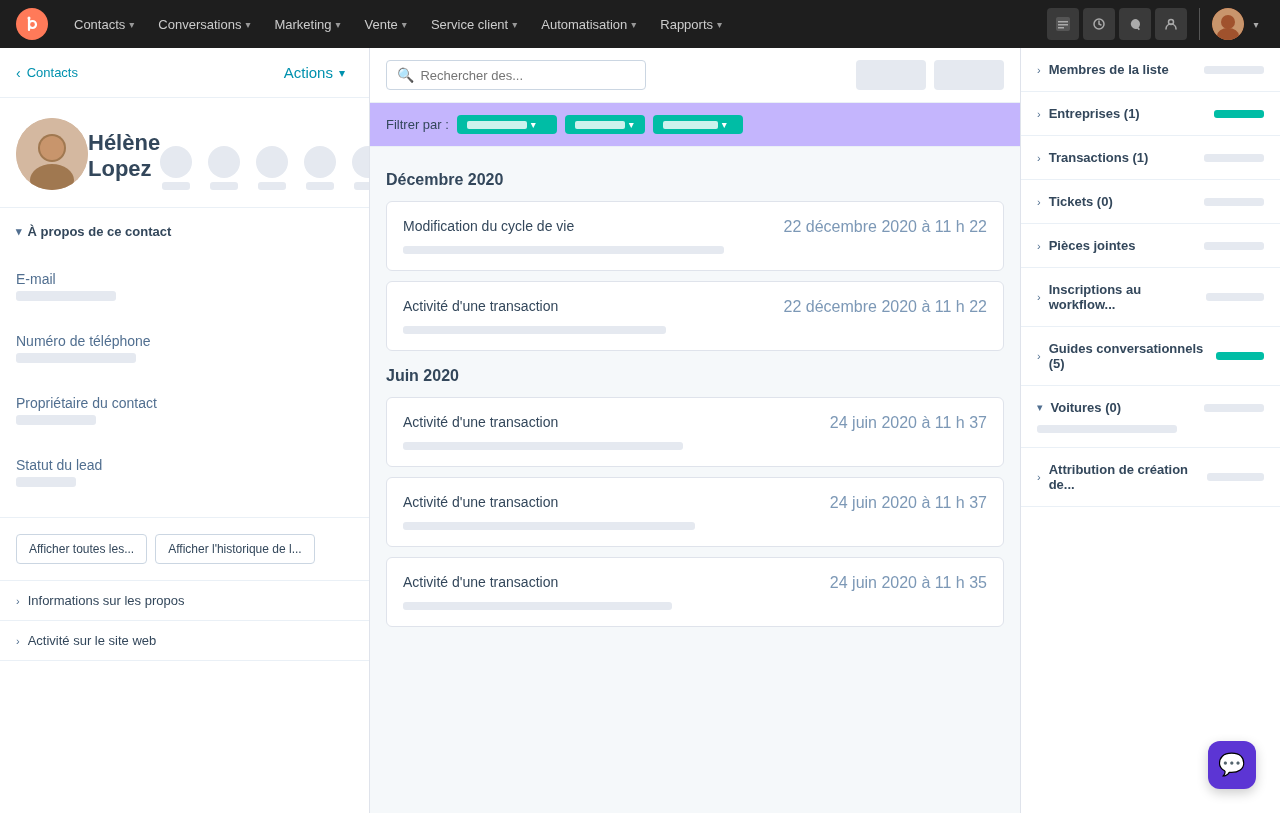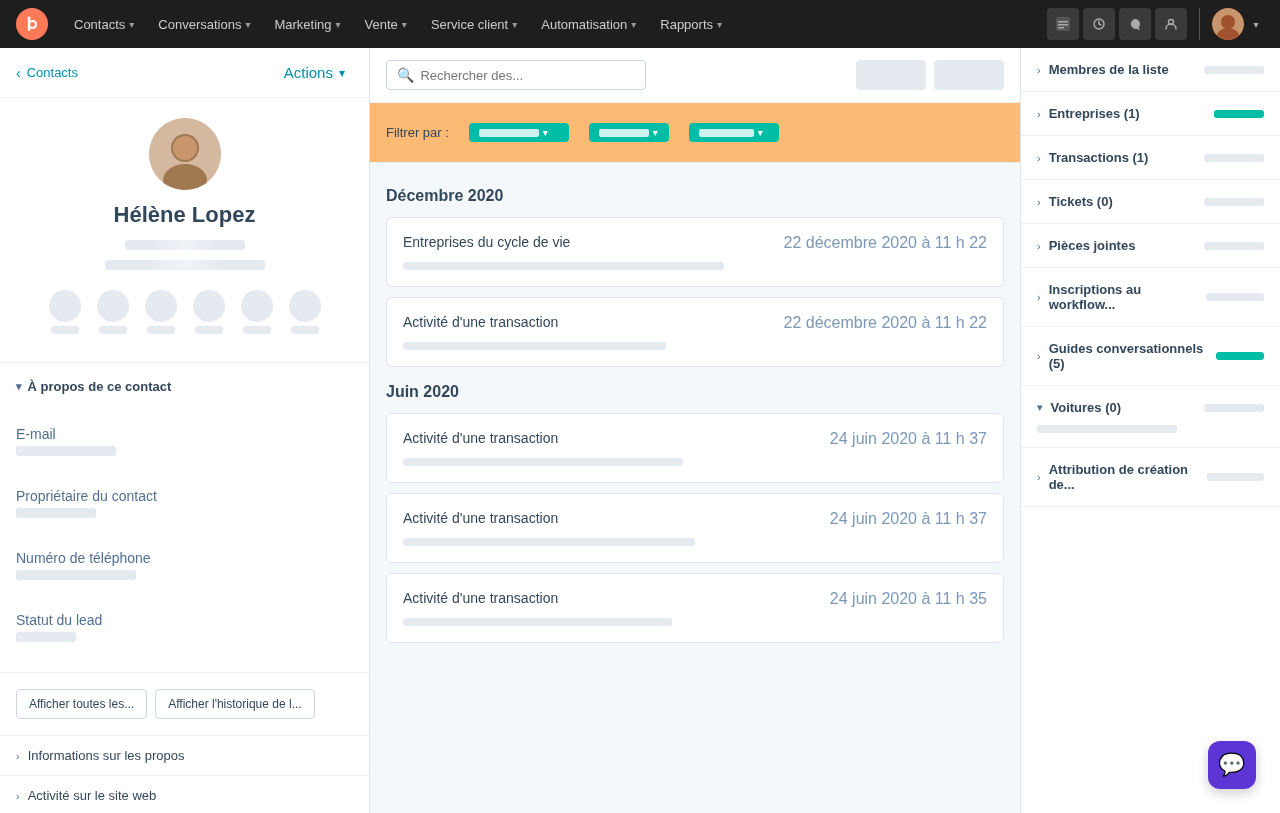--- a/index.html
+++ b/index.html
@@ -100,23 +100,23 @@
       color: #0091ae;
       font-size: 15px;
       font-weight: 500;
       cursor: pointer;
       padding: 4px 8px;
       border-radius: 4px;
     }
 
     
     .contact-profile {
-      padding: 20px 16px 28px;
-      display: flex;
-      flex-direction: column;
+      padding: 20px 16px 5px;
+      display: flex;
+      flex-direction: row;
       align-items: center;
       border-bottom: 1px solid #eaf0f6;
     }
     .avatar-img {
       width: 72px; height: 72px;
       border-radius: 50%;
       overflow: hidden;
       margin-bottom: 12px;
       background: #d4b8a0;
       flex-shrink: 0;
@@ -273,25 +273,25 @@
       white-space: nowrap;
     }
     .tab-item.active {
       color: #ff7a59;
       border-bottom-color: #ff7a59;
       font-weight: 500;
     }
 
     
     .filter-row {
-      padding: 20px 16px;
-      display: flex;
-      align-items: center;
-      gap: 20px;
-      background: #fdba74;
+      padding: 12px 16px;
+      display: flex;
+      align-items: center;
+      gap: 8px;
+      background: #c4b5fd;
       border-bottom: 1px solid #eaf0f6;
     }
     .filter-label { font-size: 13px; color: #33475b; }
     .filter-chip {
       display: flex;
       align-items: center;
       gap: 4px;
       background: #00bda5;
       border-radius: 4px;
       padding: 4px 10px;
@@ -545,26 +545,26 @@
       <div class="section-toggle">
         <span style="color:#516f90; font-size:11px;">▾</span>
         <span>À propos de ce contact</span>
       </div>
 
       <div class="detail-field">
         <div class="detail-label">E-mail</div>
         <div class="detail-value-skel w100" style="width:100px;"></div>
       </div>
       <div class="detail-field">
+        <div class="detail-label">Numéro de téléphone</div>
+        <div class="detail-value-skel w120" style="width:120px;"></div>
+      </div>
+      <div class="detail-field">
         <div class="detail-label">Propriétaire du contact</div>
         <div class="detail-value-skel w80" style="width:80px;"></div>
-      </div>
-      <div class="detail-field">
-        <div class="detail-label">Numéro de téléphone</div>
-        <div class="detail-value-skel w120" style="width:120px;"></div>
       </div>
       <div class="detail-field">
         <div class="detail-label">Statut du lead</div>
         <div class="detail-value-skel w60" style="width:60px;"></div>
       </div>
     </div>
 
     <div class="btn-row">
       <button class="btn-outline">Afficher toutes les...</button>
       <button class="btn-outline">Afficher l'historique de l...</button>
@@ -611,21 +611,21 @@
         <span class="chevron-small" style="color:white; font-size:10px;">▾</span>
       </div>
     </div>
 
     <div class="activity-content">
 
       <div class="month-label">Décembre 2020</div>
 
       <div class="activity-card">
         <div class="activity-card-header">
-          <span class="activity-card-title">Entreprises du cycle de vie</span>
+          <span class="activity-card-title">Modification du cycle de vie</span>
           <span class="activity-card-date">22 décembre 2020 à 11 h 22</span>
         </div>
         <div class="activity-card-skel" style="width: 55%;"></div>
       </div>
 
       <div class="activity-card">
         <div class="activity-card-header">
           <span class="activity-card-title">Activité d'une transaction</span>
           <span class="activity-card-date">22 décembre 2020 à 11 h 22</span>
         </div>

